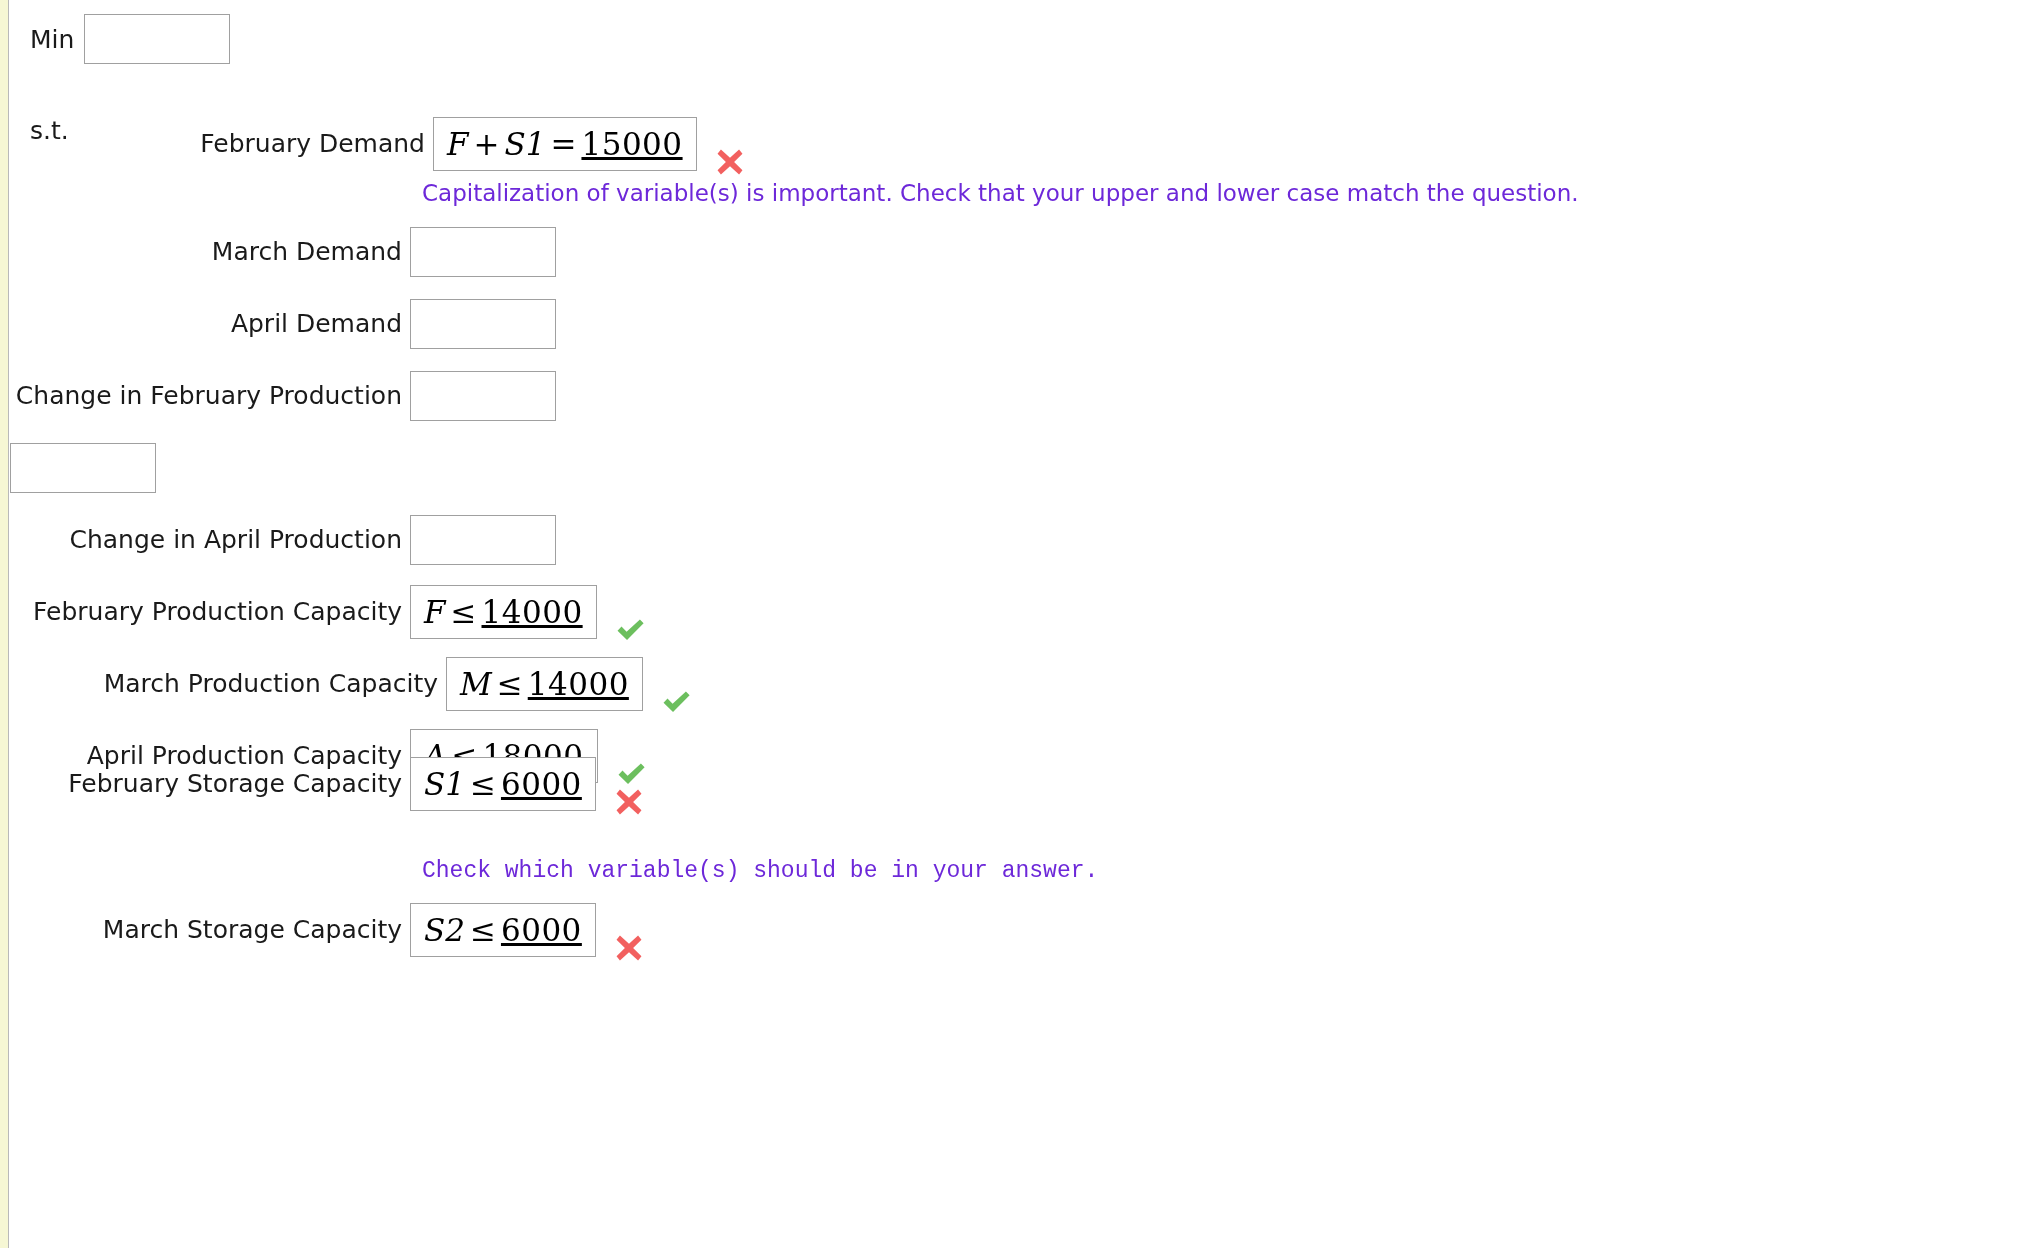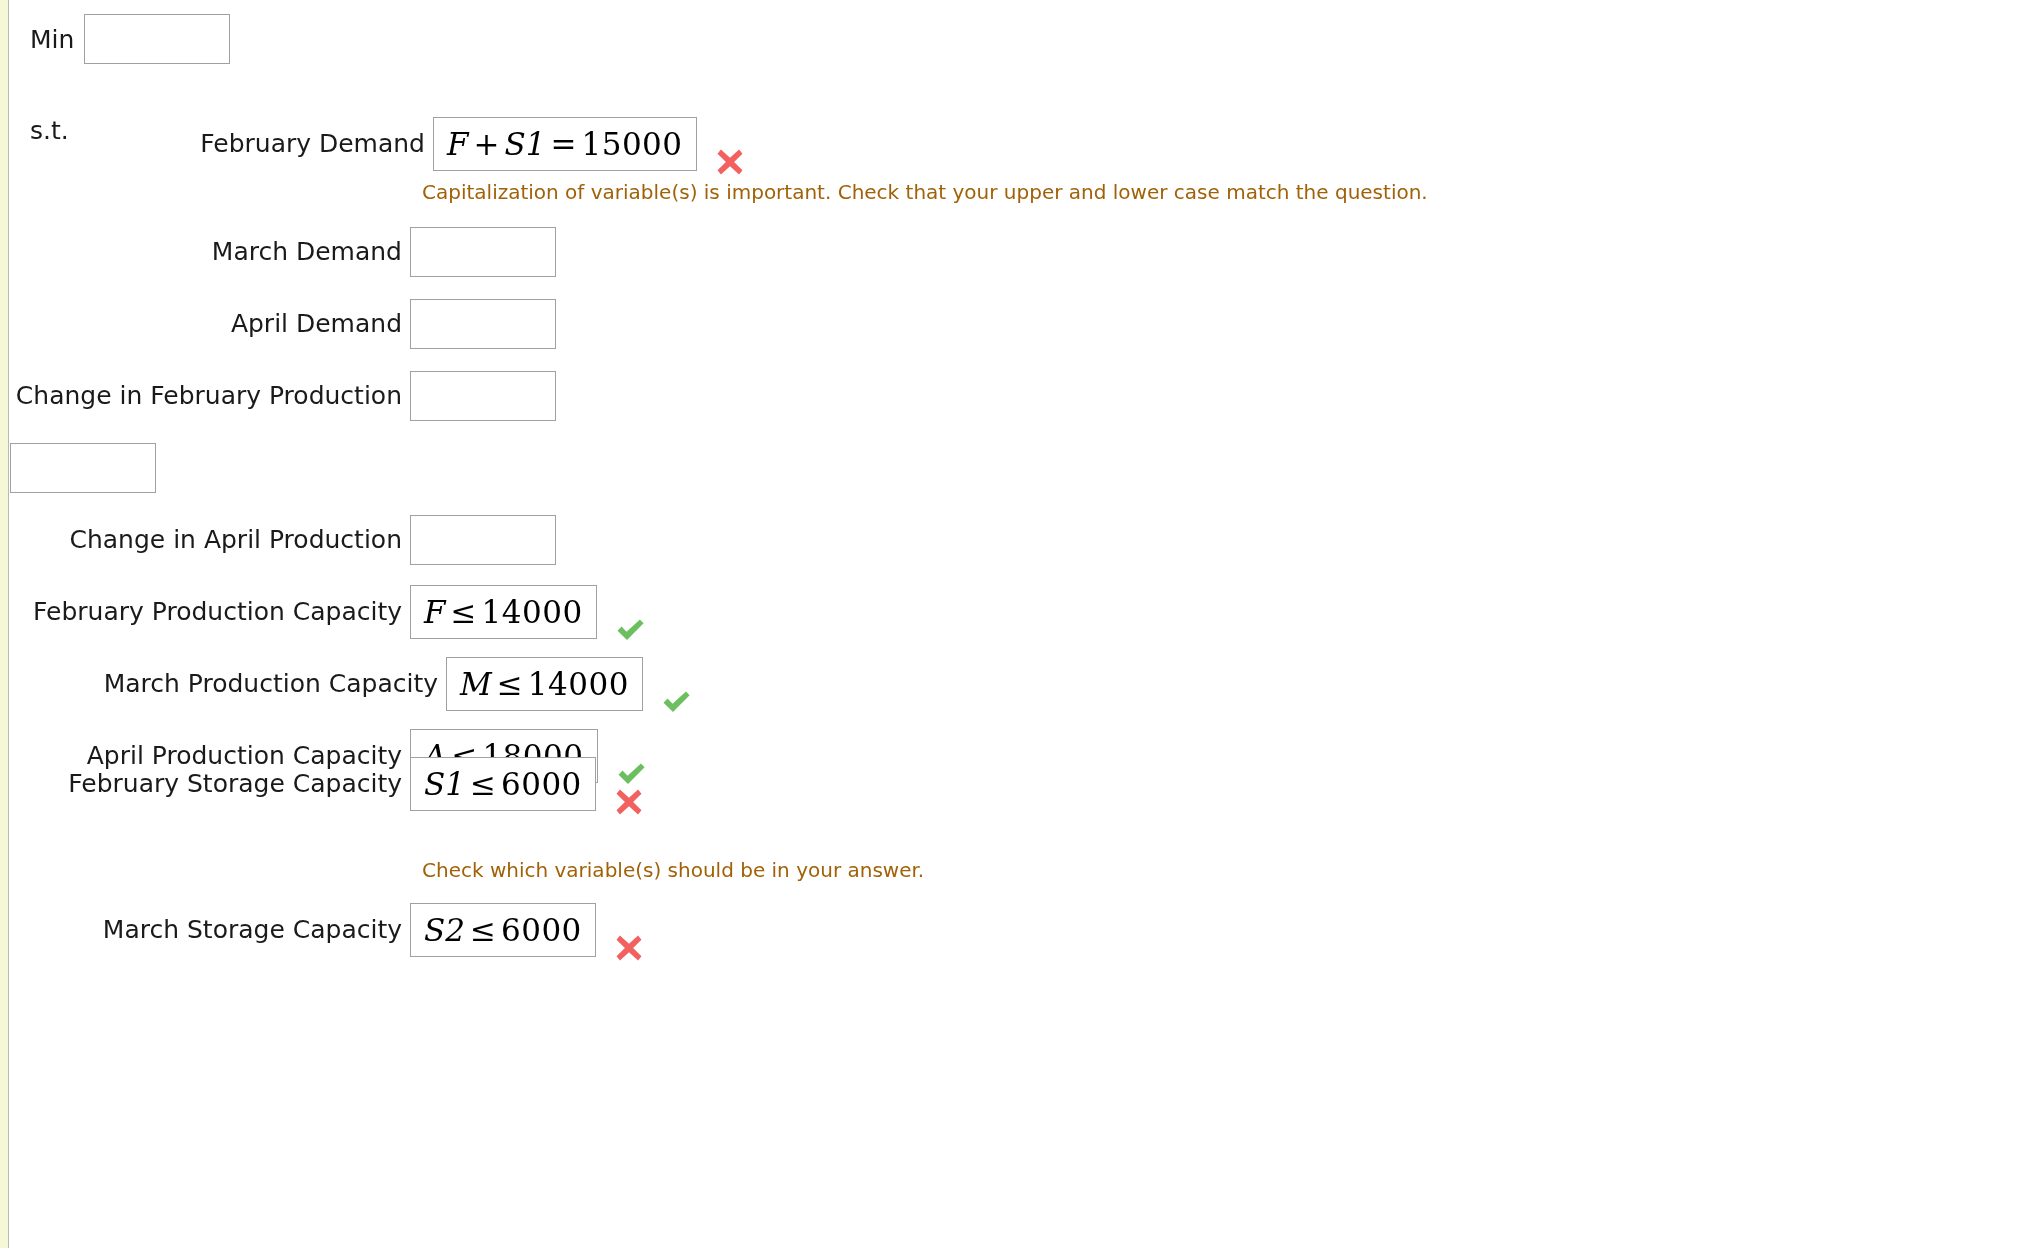--- a/index.html
+++ b/index.html
@@ -110,39 +110,40 @@
     font-style: italic;
     font-family: "DejaVu Serif", "Liberation Serif", serif;
   }
   .math-box .op {
     font-style: normal;
     padding: 0 5px;
   }
   .math-box .num {
     font-style: normal;
     letter-spacing: 0.5px;
+    text-decoration: underline;
   }
 
   
   .mark {
     width: 34px;
     height: 34px;
     margin-left: 16px;
     flex: 0 0 auto;
     position: relative;
     top: 18px;
   }
   .mark svg { display: block; width: 100%; height: 100%; }
 
   
   .feedback {
     position: absolute;
-    font-size: 20px;
+    font-size: 23px;
     line-height: 1;
-    color: #a16207;
+    color: #6d28d9;
     white-space: nowrap;
     font-family: "DejaVu Sans", "Liberation Sans", sans-serif;
   }
 </style>
 </head>
 <body>
 
 <div id="left-strip"></div>
 
 <div id="sheet">
@@ -235,21 +236,21 @@
           <span class="var">S1</span>
           <span class="op">≤</span>
           <span class="num">6000</span>
         </div>
         <span class="mark">
           <svg viewBox="0 0 24 24" aria-hidden="true">
             <path d="M5.6 3.2 L12 9.0 L18.4 3.2 L20.8 6.2 L14.9 12 L20.8 17.8 L18.4 20.8 L12 15.0 L5.6 20.8 L3.2 17.8 L9.1 12 L3.2 6.2 Z" fill="#f2605f"></path>
           </svg>
         </span>
       </div>
-      <div class="feedback" style="left:412px; top:860px;">Check which variable(s) should be in your answer.</div>
+      <div class="feedback" style="left:412px; top:860px;font-family:Liberation Mono, monospace;">Check which variable(s) should be in your answer.</div>
       <div class="row" style="top:898px;">
         <span class="row-label">March Storage Capacity</span>
         <div class="math-box" title="S2 ≤ 6000">
           <span class="var">S2</span>
           <span class="op">≤</span>
           <span class="num">6000</span>
         </div>
         <span class="mark">
           <svg viewBox="0 0 24 24" aria-hidden="true">
             <path d="M5.6 3.2 L12 9.0 L18.4 3.2 L20.8 6.2 L14.9 12 L20.8 17.8 L18.4 20.8 L12 15.0 L5.6 20.8 L3.2 17.8 L9.1 12 L3.2 6.2 Z" fill="#f2605f"></path>

